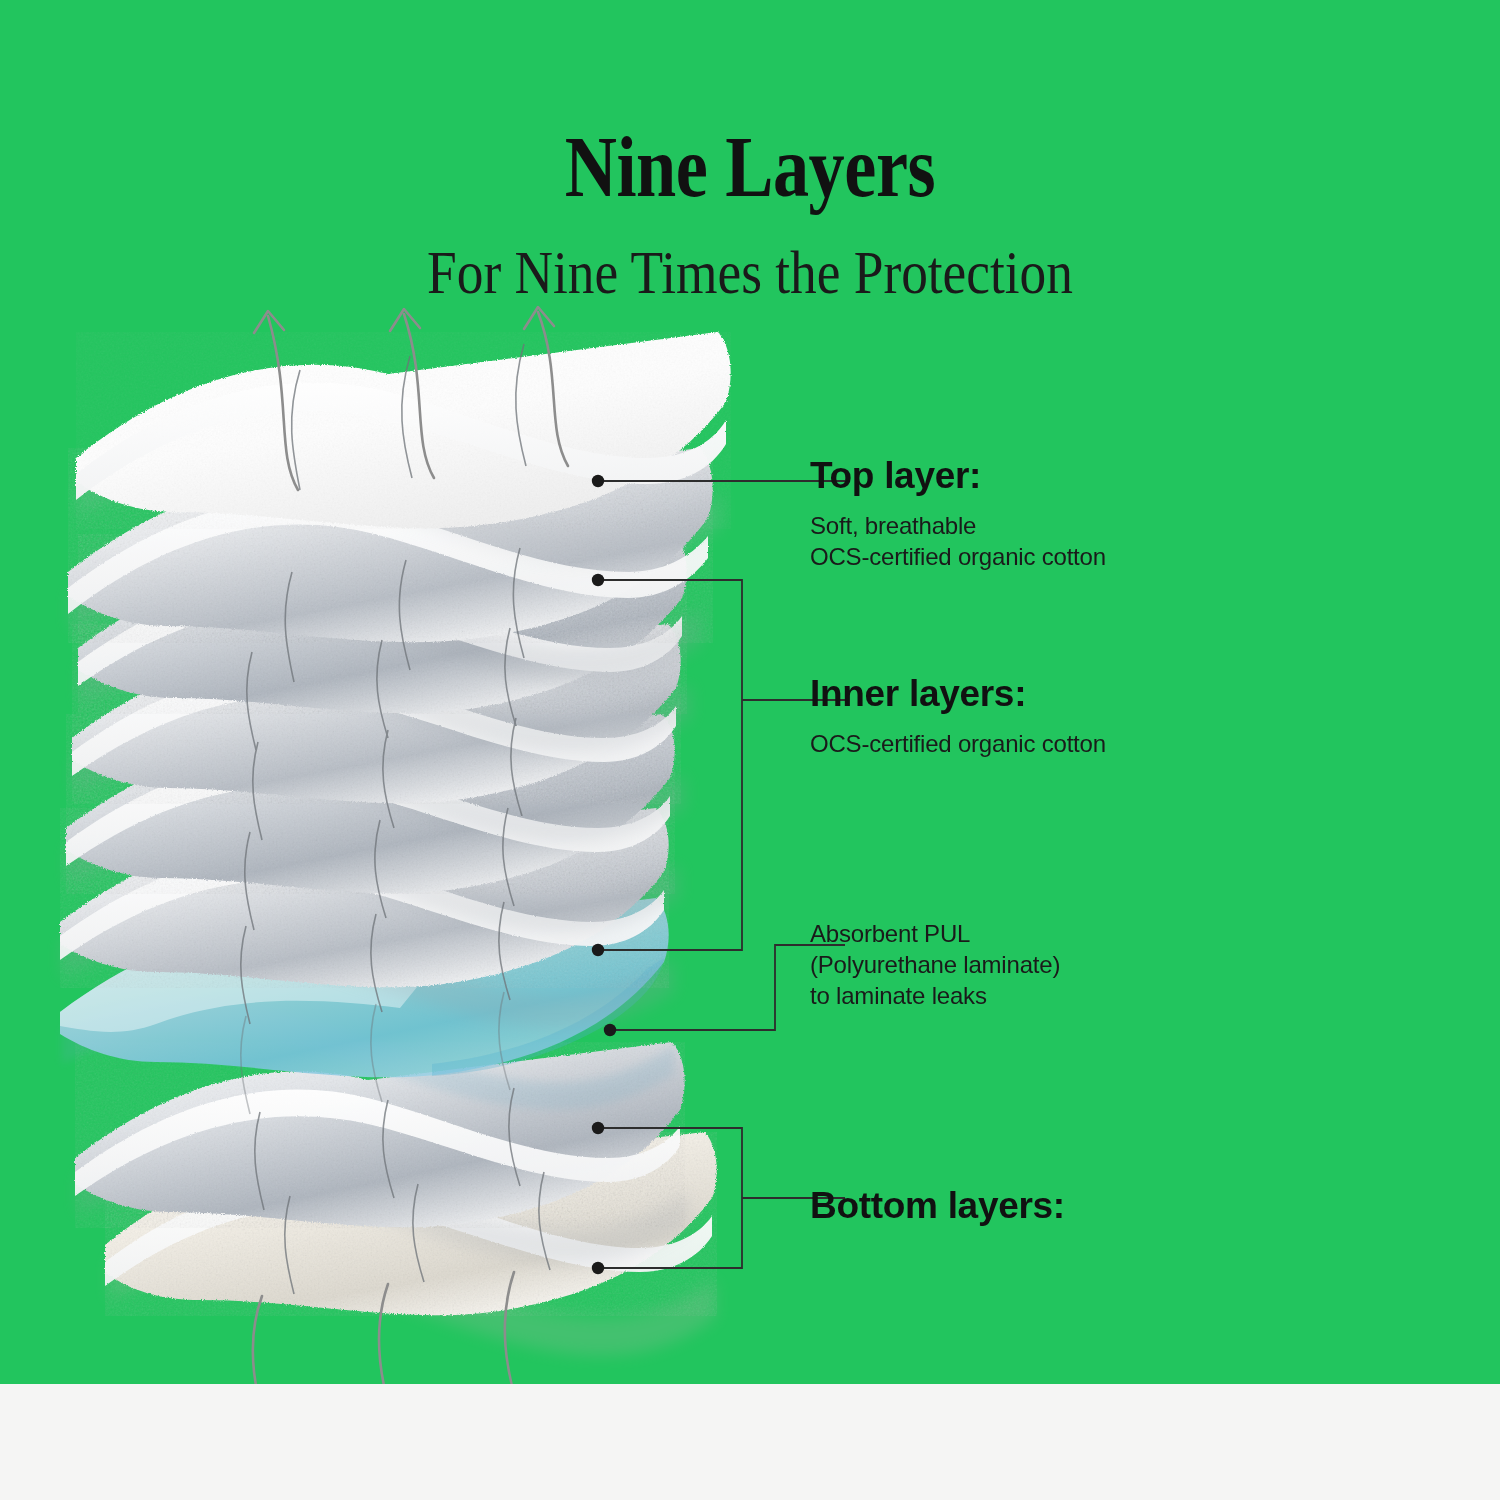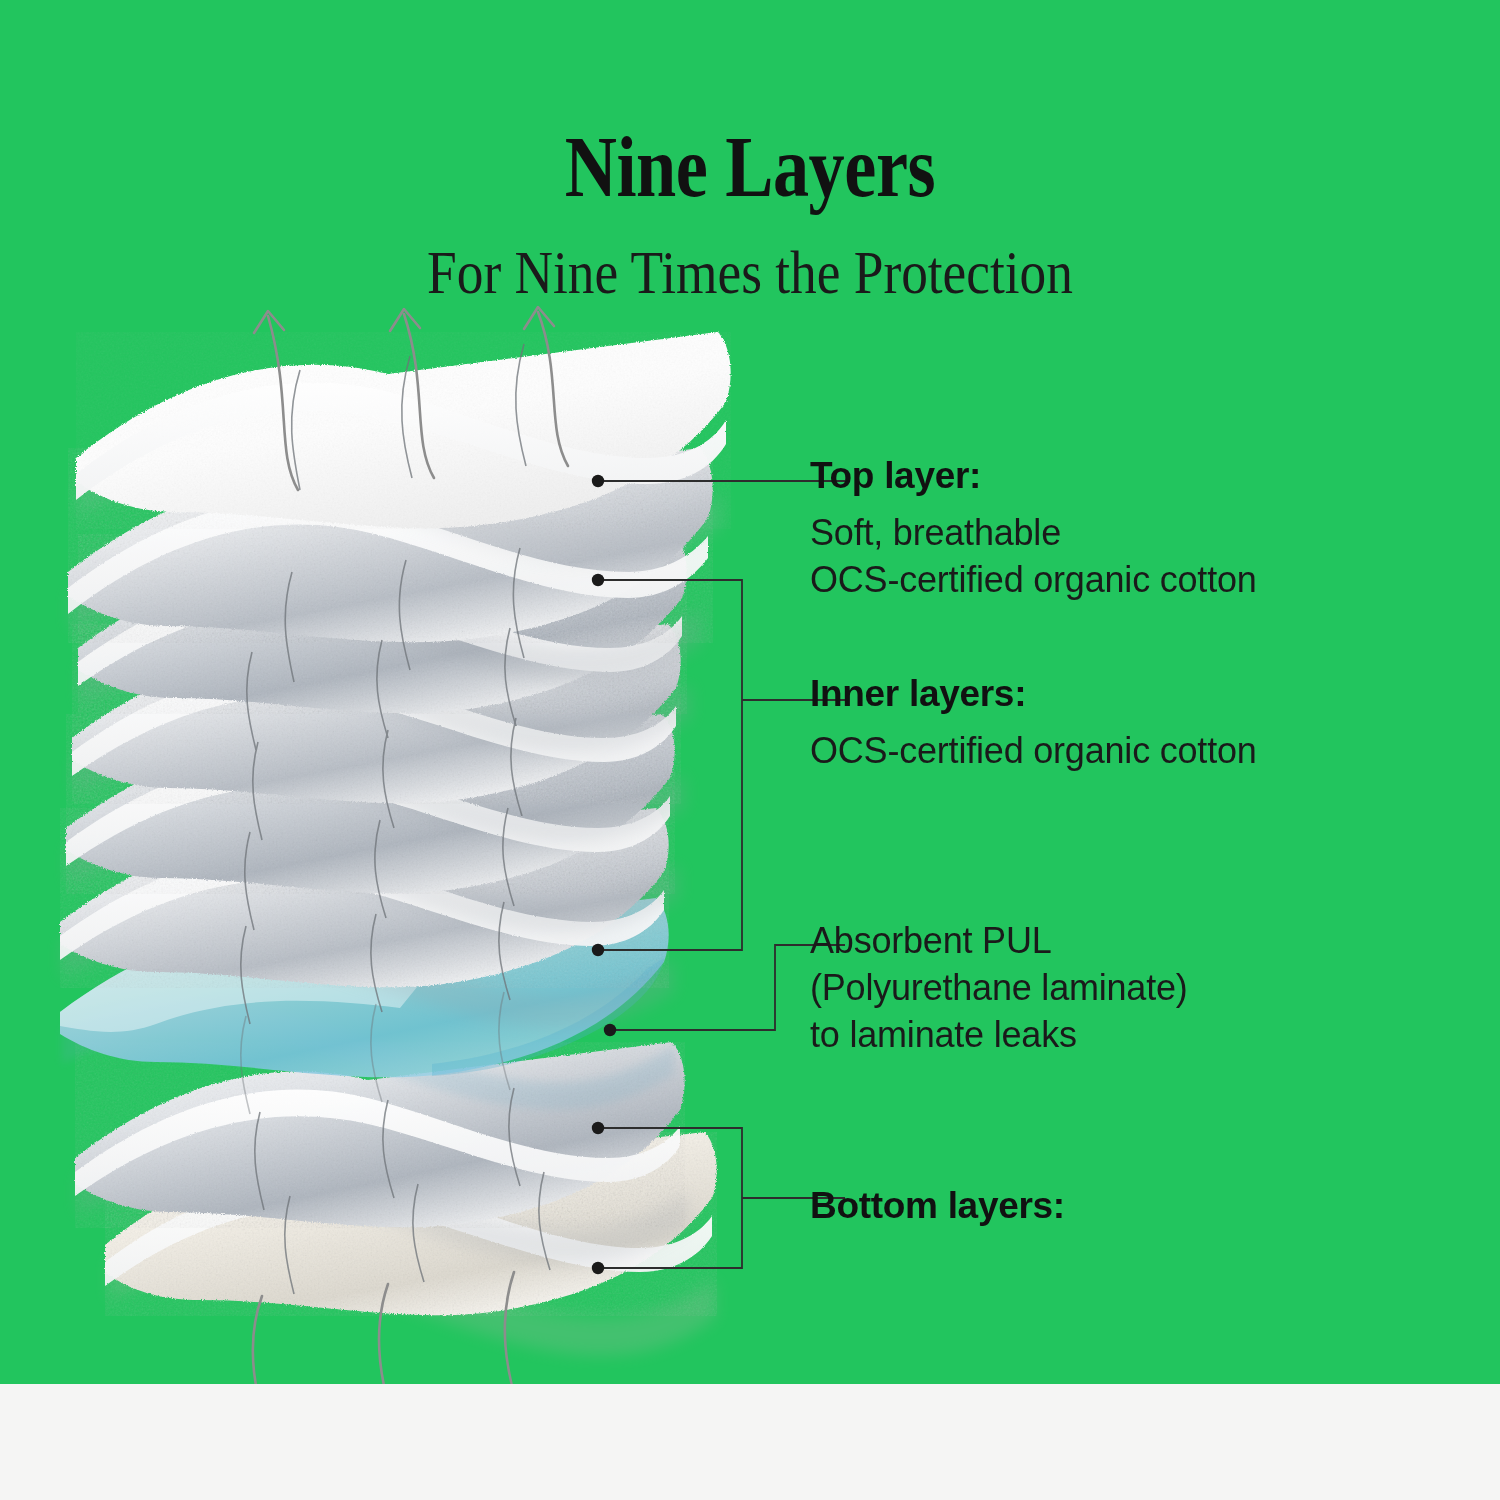--- a/index.html
+++ b/index.html
@@ -64,21 +64,21 @@
     font-weight: 700;
     font-size: 37px;
     line-height: 1.16;
     letter-spacing: -0.3px;
     margin: 0 0 12px 0;
     white-space: nowrap;
   }
   .callout .bd {
     font-family: "Liberation Sans", sans-serif;
     font-weight: 400;
-    font-size: 36px;
+    font-size: 24px;
     line-height: 1.30;
     letter-spacing: -0.2px;
     margin: 0;
     color: #1a1a1a;
   }
   .callout .bd span { display: block; white-space: nowrap; }
 
   #co-top    { top: 455px; }
   #co-inner  { top: 673px; }
   #co-water  { top: 918px; }

